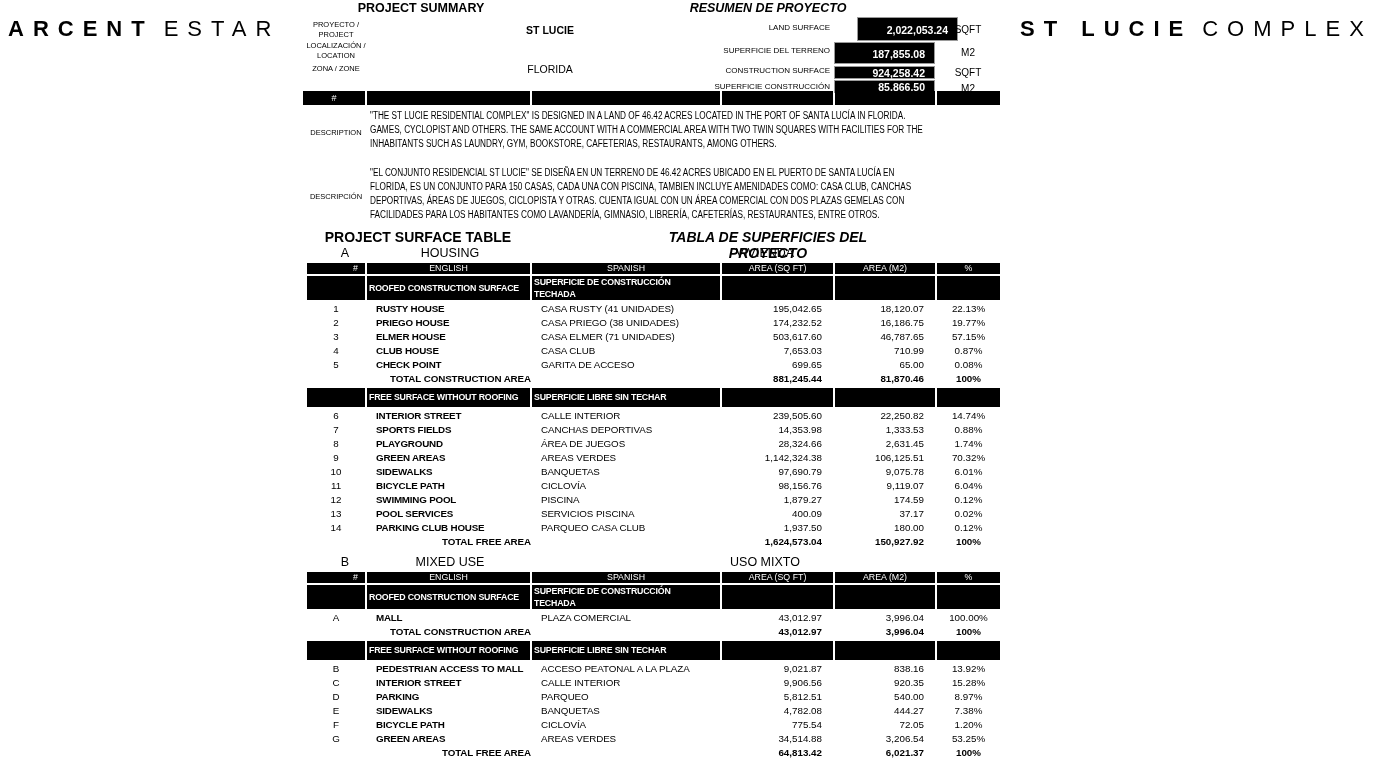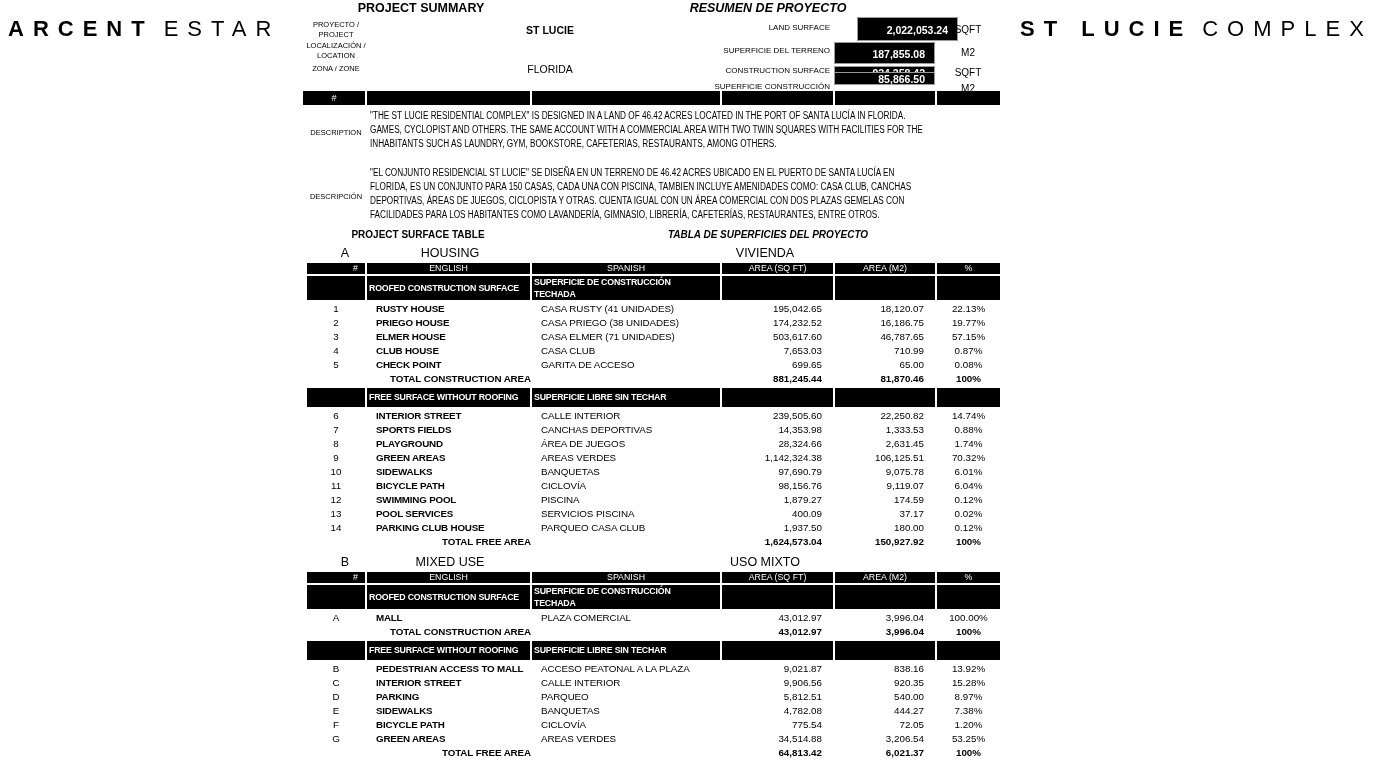--- a/index.html
+++ b/index.html
@@ -21,21 +21,21 @@
            font-size:10.5px;text-align:right;padding-right:0;box-sizing:border-box;border:1px solid #9a9a9a;}
   .met-box span{display:inline-block;padding-right:9px;}
   .met-unit{position:absolute;left:937px;width:62px;text-align:center;font-size:10px;}
   .hashbar{position:absolute;top:91px;height:14px;background:#000;color:#fff;}
   .hashbar.h1{left:303px;width:62px;text-align:center;font-size:9px;line-height:14px;}
   
   .desc-label{position:absolute;left:303px;width:66px;text-align:center;font-size:7.5px;}
   .desc-text{position:absolute;left:370px;width:770px;font-size:10px;line-height:14px;
              white-space:pre-line;transform:scaleX(0.82);transform-origin:left top;}
   
-  .tbl-title{position:absolute;top:229px;width:230px;text-align:center;font-size:10px;font-weight:700;}
+  .tbl-title{position:absolute;top:229px;width:230px;text-align:center;font-size:14px;font-weight:700;}
   .tbl-title.es{font-style:italic;width:260px;font-weight:600;}
   
   #sections{position:absolute;left:305px;top:246px;width:695px;}
   .sec-title{position:relative;height:17px;font-size:12.5px;}
   .sec-title span{position:absolute;top:0;text-align:center;}
   .sec-id{left:28px;width:24px;}
   .sec-en{left:70px;width:150px;}
   .sec-es{left:385px;width:150px;}
   table.stable{border-collapse:collapse;table-layout:fixed;width:695px;margin-bottom:6px;}
   .stable td,.stable th{padding:0;height:14px;line-height:14px;white-space:nowrap;overflow:hidden;
@@ -81,21 +81,21 @@
 <div class="fld-value" style="top:63px;">FLORIDA</div>
 
 <div class="met-label" style="top:23px;">LAND SURFACE</div>
 <div class="met-label" style="top:46px;">SUPERFICIE DEL TERRENO</div>
 <div class="met-label" style="top:66px;">CONSTRUCTION SURFACE</div>
 <div class="met-label" style="top:82px;">SUPERFICIE CONSTRUCCIÓN</div>
 
 <div class="met-box" style="top:17px;height:24px;line-height:24px;margin-left:23px;"><span>2,022,053.24</span></div>
 <div class="met-box" style="top:42px;height:22px;line-height:22px;"><span>187,855.08</span></div>
 <div class="met-box" style="top:66px;height:13px;line-height:13px;"><span>924,258.42</span></div>
-<div class="met-box" style="top:72px;height:13px;line-height:13px;padding-left:14px;"><span>85,866.50</span></div>
+<div class="met-box" style="top:80px;height:13px;line-height:13px;padding-left:14px;"><span>85,866.50</span></div>
 
 <div class="met-unit" style="top:24px;">SQFT</div>
 <div class="met-unit" style="top:47px;">M2</div>
 <div class="met-unit" style="top:67px;">SQFT</div>
 <div class="met-unit" style="top:83px;">M2</div>
 
 <div class="hashbar h1">#</div>
 <div class="hashbar" style="left:367px;width:163px;"></div>
 <div class="hashbar" style="left:532px;width:188px;"></div>
 <div class="hashbar" style="left:722px;width:111px;"></div>

